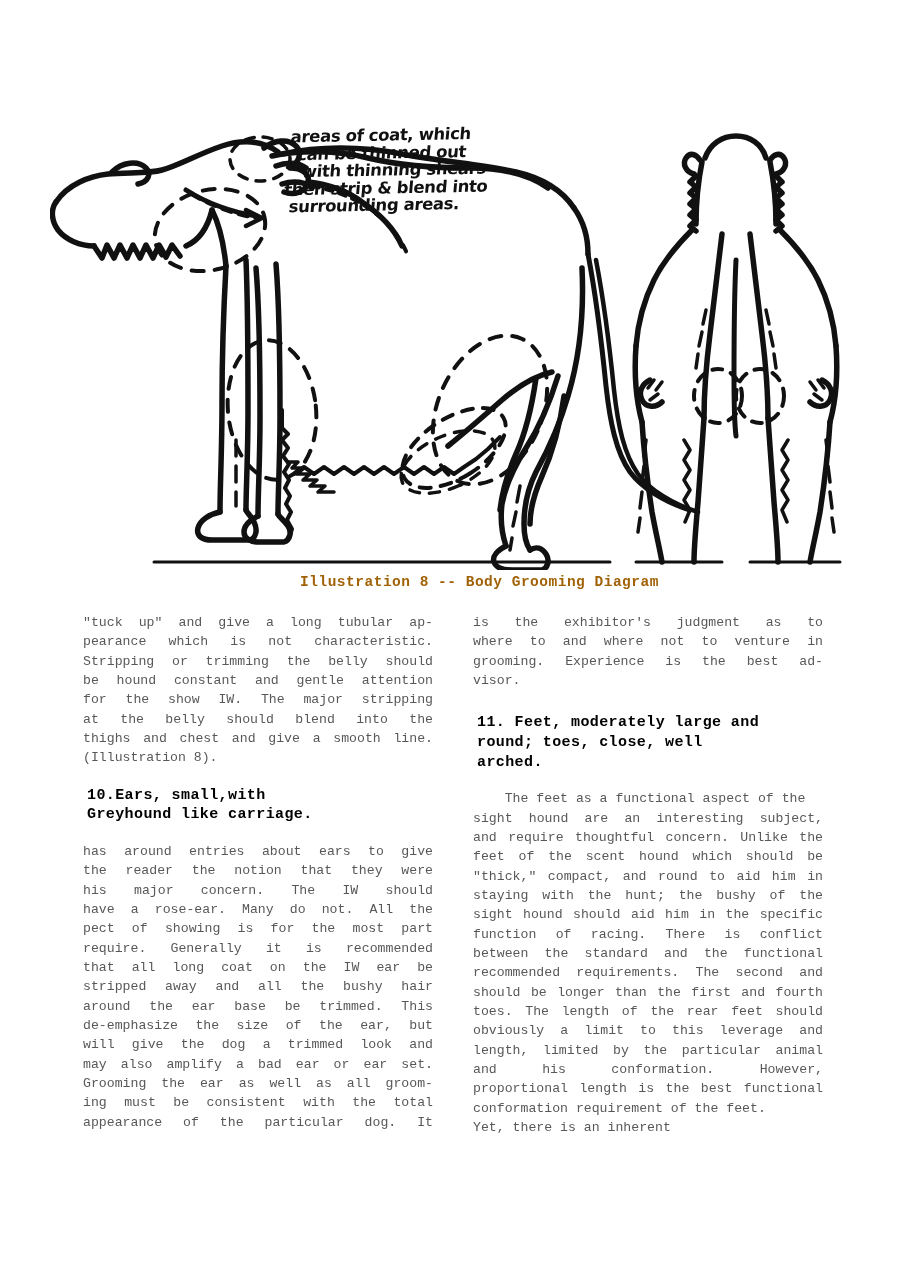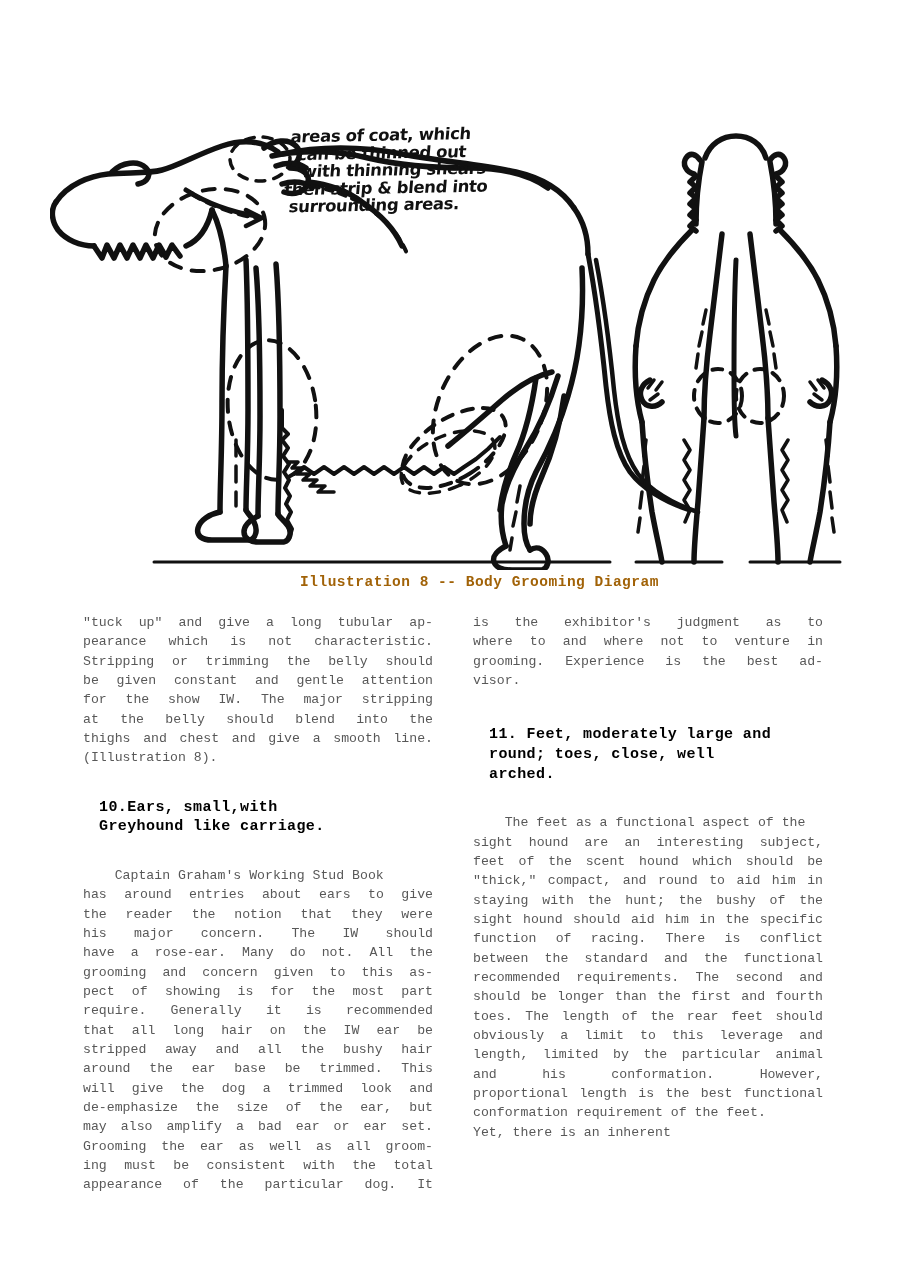--- a/index.html
+++ b/index.html
@@ -96,21 +96,21 @@
   .para .line.just {
     text-align: justify;
     text-align-last: justify;
     white-space: normal;
   }
   h2.sec {
     font-size: 15px;
     line-height: 19.6px;
     font-weight: bold;
     color: #000000;
-    margin: 16px;
+    margin: 4px;
     letter-spacing: 0.4px;
     white-space: pre-line;
   }
   .gap-sm { height: 19px; }
   .gap-md { height: 13px; }
   .gap-head { height: 14px; }
 </style>
 </head>
 <body>
 
@@ -273,48 +273,46 @@
 
   <div class="caption">Illustration 8 -- Body Grooming Diagram</div>
 
   <div class="columns">
 
     <div class="col">
       <p class="para">
         <span class="line just">"tuck up" and give a long tubular ap-</span>
         <span class="line just">pearance which is not characteristic.</span>
         <span class="line just">Stripping or trimming the belly should</span>
-        <span class="line just">be given constant and gentle attention</span>
+        <span class="line just">be hound constant and gentle attention</span>
         <span class="line just">for the show IW.  The major stripping</span>
         <span class="line just">at the belly should blend into the</span>
         <span class="line just">thighs and chest and give a smooth line.</span>
         <span class="line">(Illustration 8).</span>
       </p>
 
       <div class="gap-head"></div>
 
       <h2 class="sec">10.Ears, small,with
 Greyhound like carriage.</h2>
 
       <div class="gap-md"></div>
 
       <p class="para">
-        <span class="line">    Captain Graham's Working Stud Book</span>
         <span class="line just">has around entries about ears to give</span>
         <span class="line just">the reader the notion that they were</span>
         <span class="line just">his major concern.   The  IW   should</span>
         <span class="line just">have a rose-ear. Many do not. All the</span>
-        <span class="line just">grooming and concern given to this as-</span>
         <span class="line just">pect of showing is for the most part</span>
         <span class="line just">require.  Generally  it  is  recommended</span>
-        <span class="line just">that all long hair on the IW ear be</span>
+        <span class="line just">that all long coat on the IW ear be</span>
         <span class="line just">stripped away and all the bushy hair</span>
         <span class="line just">around the ear base be trimmed. This</span>
+        <span class="line just">de-emphasize the size of the ear, but</span>
         <span class="line just">will give the dog a trimmed look and</span>
-        <span class="line just">de-emphasize the size of the ear, but</span>
         <span class="line just">may also amplify a bad ear or ear set.</span>
         <span class="line just">Grooming the ear as well as all groom-</span>
         <span class="line just">ing must be consistent with the total</span>
         <span class="line just">appearance of the particular dog. It</span>
       </p>
     </div>
 
     <div class="col">
       <p class="para">
         <span class="line just">is the exhibitor's judgment as to</span>
@@ -327,20 +325,21 @@
 
       <h2 class="sec">11. Feet, moderately large and
 round; toes, close, well
 arched.</h2>
 
       <div class="gap-md"></div>
 
       <p class="para">
         <span class="line">    The feet as a functional aspect of the</span>
         <span class="line just">sight hound are an interesting subject,</span>
+        <span class="line just">and require thoughtful concern. Unlike the</span>
         <span class="line just">feet of the scent hound which should be</span>
         <span class="line just">"thick," compact, and round to aid him in</span>
         <span class="line just">staying with the hunt; the bushy of the</span>
         <span class="line just">sight hound should aid him in the specific</span>
         <span class="line just">function of racing.  There is conflict</span>
         <span class="line just">between the standard and the functional</span>
         <span class="line just">recommended requirements.  The second and</span>
         <span class="line just">should be longer than the first and fourth</span>
         <span class="line just">toes. The length of the rear feet should</span>
         <span class="line just">obviously a limit to this leverage and</span>

